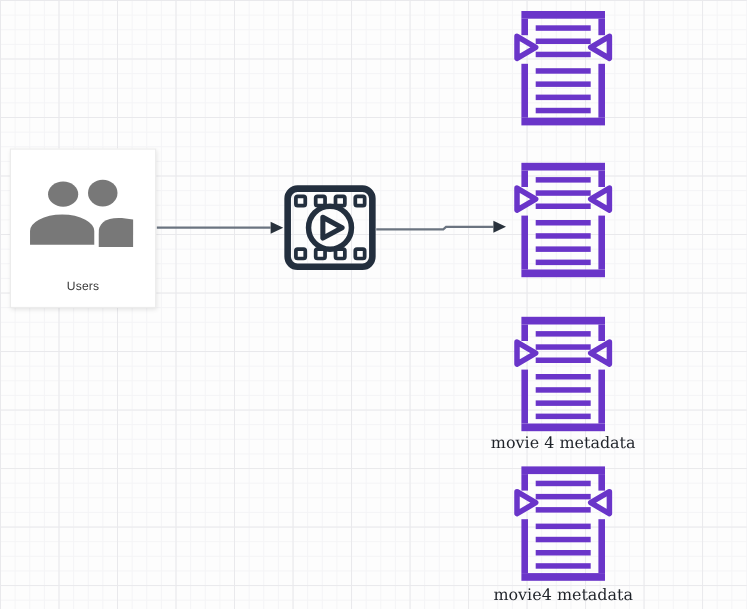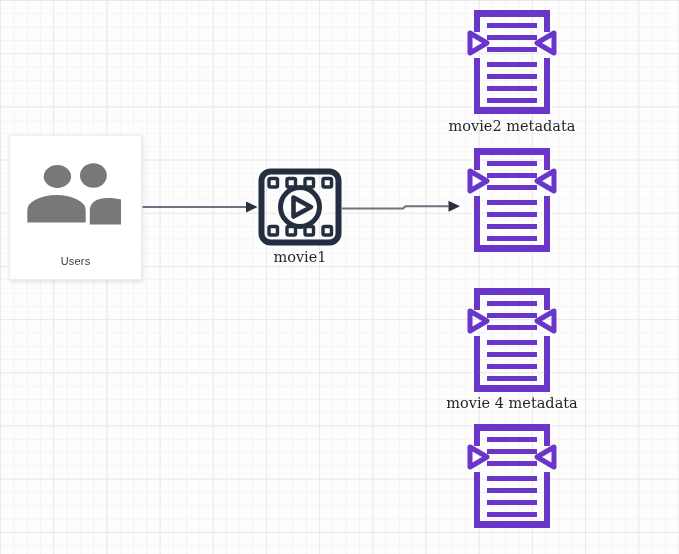--- a/index.html
+++ b/index.html
@@ -109,21 +109,20 @@
         <rect x="65" y="10.5" width="8.5" height="8.5" rx="1.5"></rect>
         <rect x="11" y="58.5" width="8.5" height="8.5" rx="1.5"></rect>
         <rect x="29" y="58.5" width="8.5" height="8.5" rx="1.5"></rect>
         <rect x="47" y="58.5" width="8.5" height="8.5" rx="1.5"></rect>
         <rect x="65" y="58.5" width="8.5" height="8.5" rx="1.5"></rect>
       </g>
       <circle cx="42" cy="39" r="19.5" fill="none" stroke="currentColor" stroke-width="5"></circle>
       <path d="M35.5,29.5 L53,39 L35.5,48.5 Z" fill="none" stroke="currentColor" stroke-width="4.6" stroke-linejoin="round"></path>
     </svg>
   </div>
-  <div class="shape-label movie-label">movie1</div>
 
   <div class="abs meta-node" style="top:10px">
     <svg class="meta-icon-svg" width="76" height="104" viewBox="0 0 76 104">
       <g fill="currentColor">
         <rect x="0" y="0" width="76" height="7"></rect>
         <rect x="0" y="97" width="76" height="7"></rect>
         <rect x="0" y="7" width="6" height="15"></rect>
         <rect x="0" y="48" width="6" height="49"></rect>
         <rect x="70" y="7" width="6" height="15"></rect>
         <rect x="70" y="48" width="6" height="49"></rect>
@@ -132,21 +131,20 @@
         <rect x="13" y="37" width="50" height="5"></rect>
         <rect x="13" y="52" width="50" height="5"></rect>
         <rect x="13" y="64" width="50" height="5"></rect>
         <rect x="13" y="76" width="50" height="5"></rect>
         <rect x="13" y="88" width="50" height="5"></rect>
       </g>
       <path d="M-4,23 L13,33 L-4,43 Z" fill="none" stroke="currentColor" stroke-width="5" stroke-linejoin="round"></path>
       <path d="M80,23 L63,33 L80,43 Z" fill="none" stroke="currentColor" stroke-width="5" stroke-linejoin="round"></path>
     </svg>
   </div>
-  <div class="shape-label meta-label" style="top:118px">movie2 metadata</div>
 
   <div class="abs meta-node" style="top:148px">
     <svg class="meta-icon-svg" width="76" height="104" viewBox="0 0 76 104">
       <g fill="currentColor">
         <rect x="0" y="0" width="76" height="7"></rect>
         <rect x="0" y="97" width="76" height="7"></rect>
         <rect x="0" y="7" width="6" height="15"></rect>
         <rect x="0" y="48" width="6" height="49"></rect>
         <rect x="70" y="7" width="6" height="15"></rect>
         <rect x="70" y="48" width="6" height="49"></rect>
@@ -200,14 +198,15 @@
         <rect x="13" y="37" width="50" height="5"></rect>
         <rect x="13" y="52" width="50" height="5"></rect>
         <rect x="13" y="64" width="50" height="5"></rect>
         <rect x="13" y="76" width="50" height="5"></rect>
         <rect x="13" y="88" width="50" height="5"></rect>
       </g>
       <path d="M-4,23 L13,33 L-4,43 Z" fill="none" stroke="currentColor" stroke-width="5" stroke-linejoin="round"></path>
       <path d="M80,23 L63,33 L80,43 Z" fill="none" stroke="currentColor" stroke-width="5" stroke-linejoin="round"></path>
     </svg>
   </div>
+  <div class="shape-label meta-label" style="top:533px">movie4 metadata</div>
 
 </div>
 
 </body></html>

